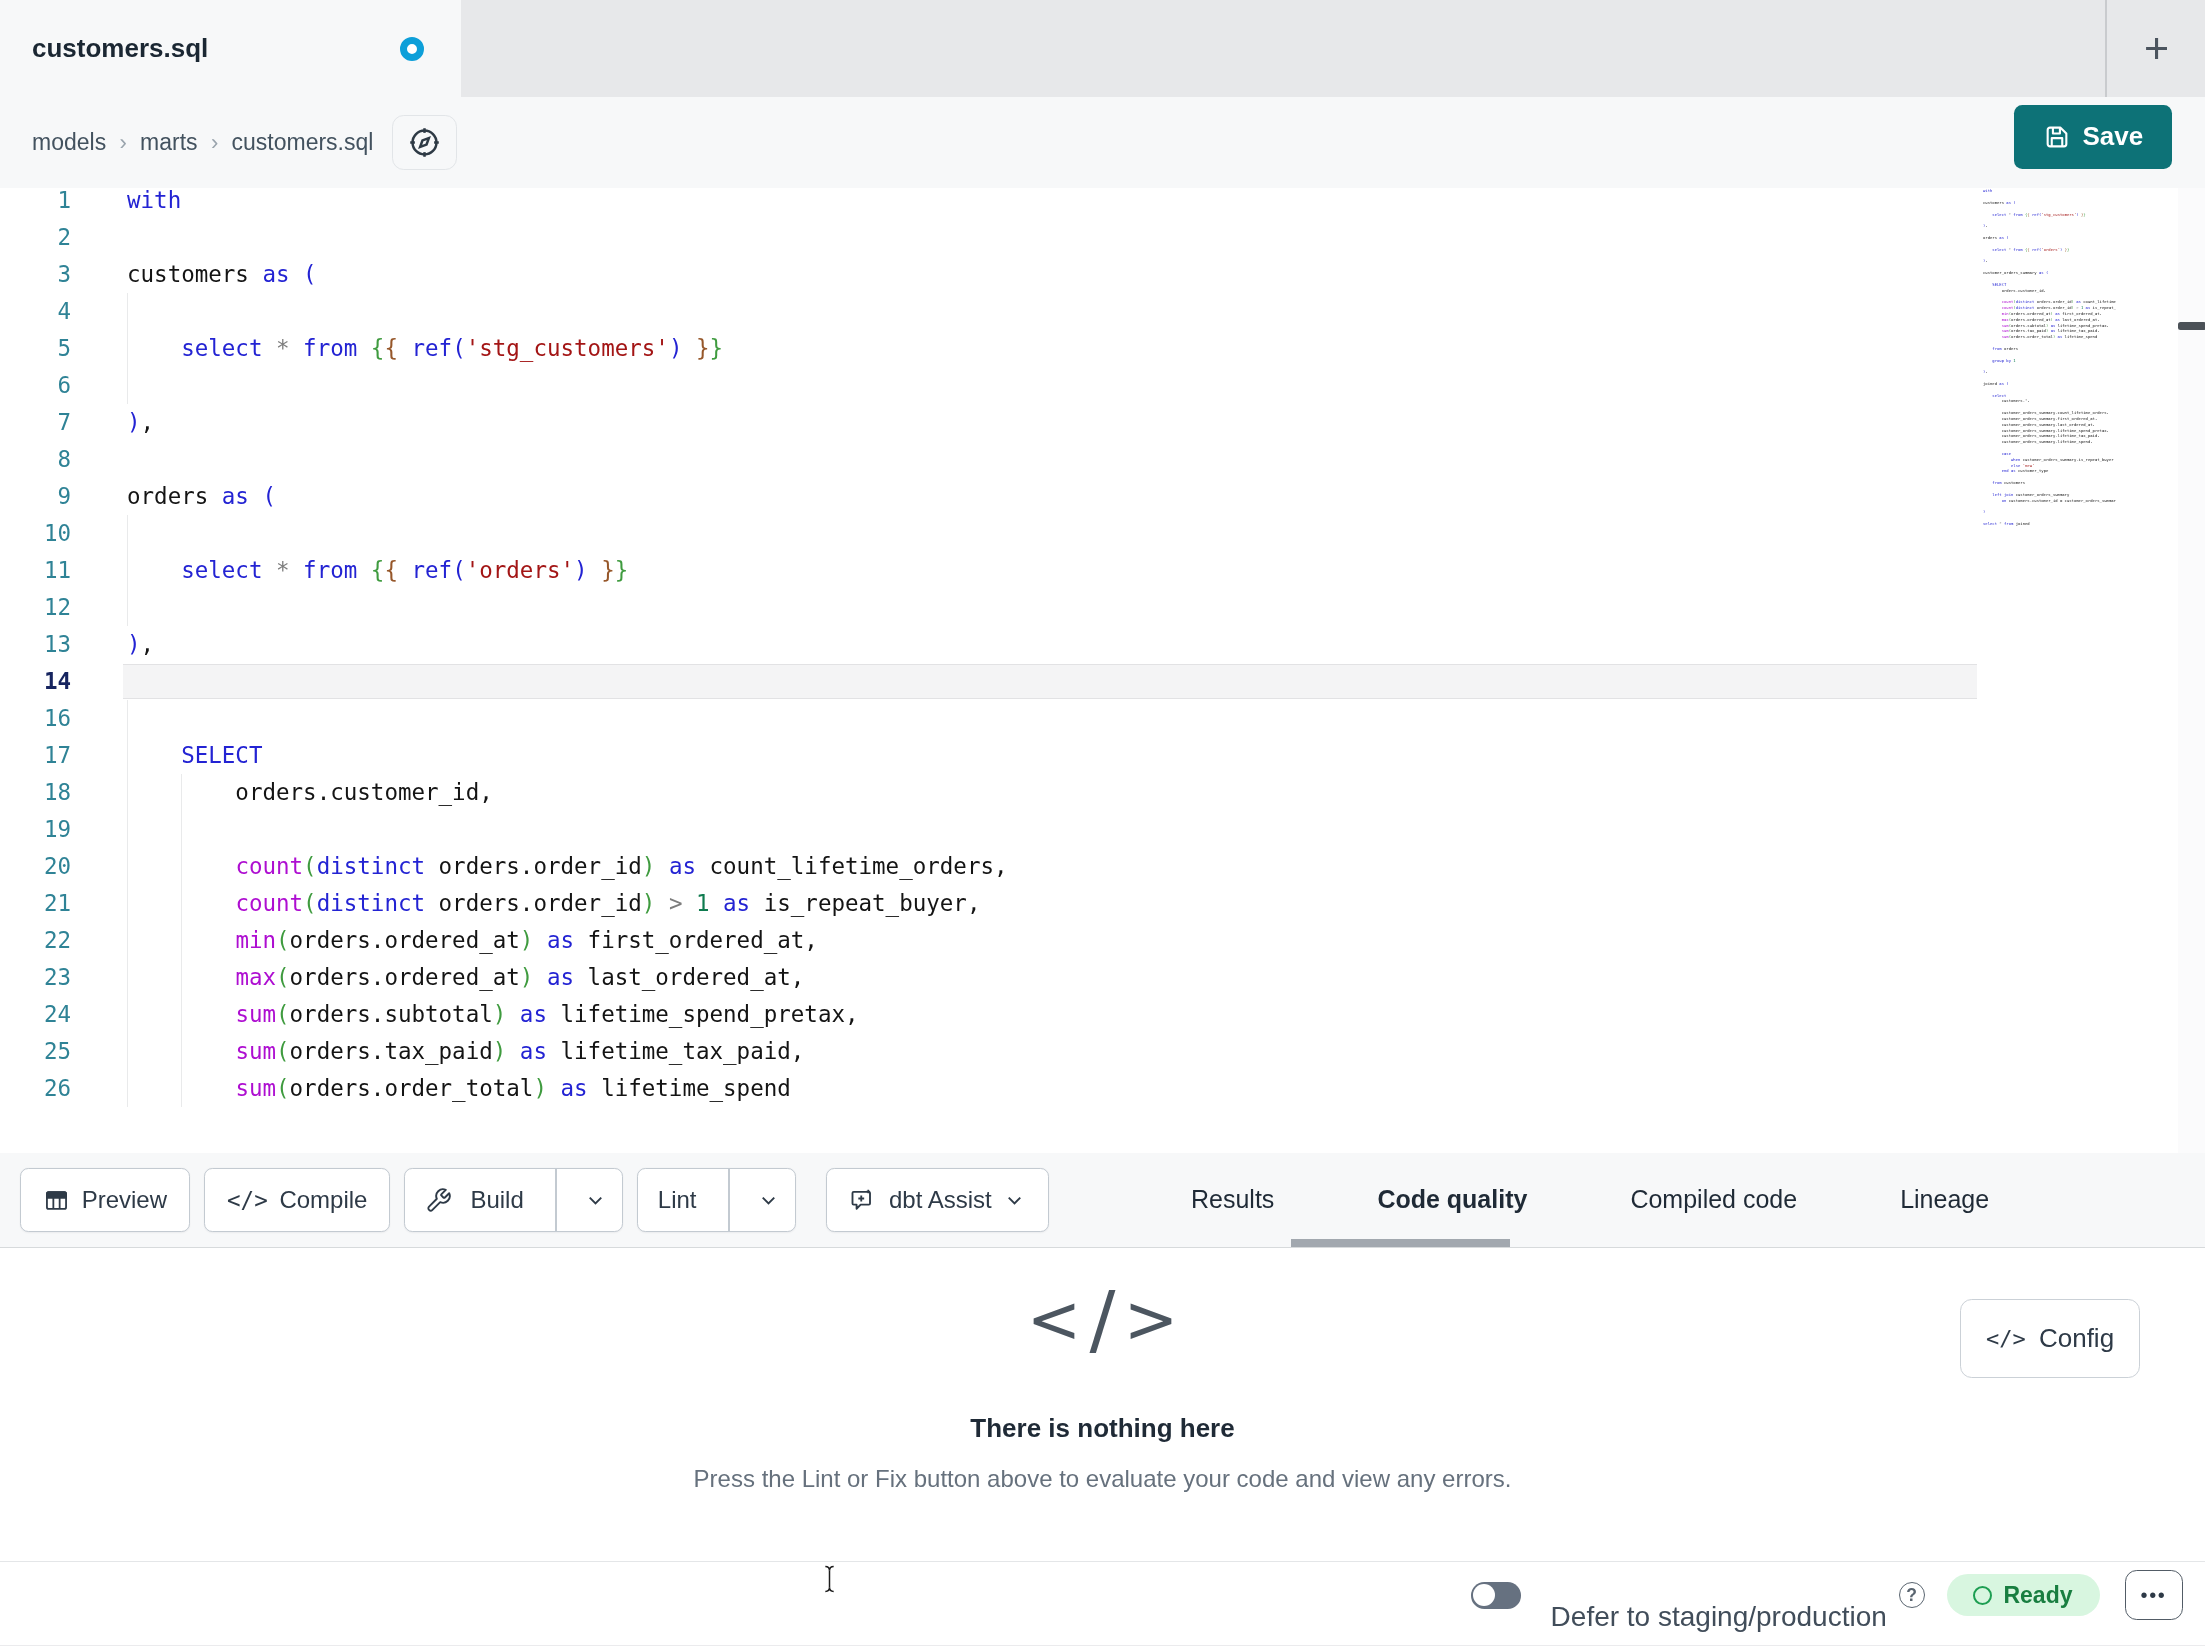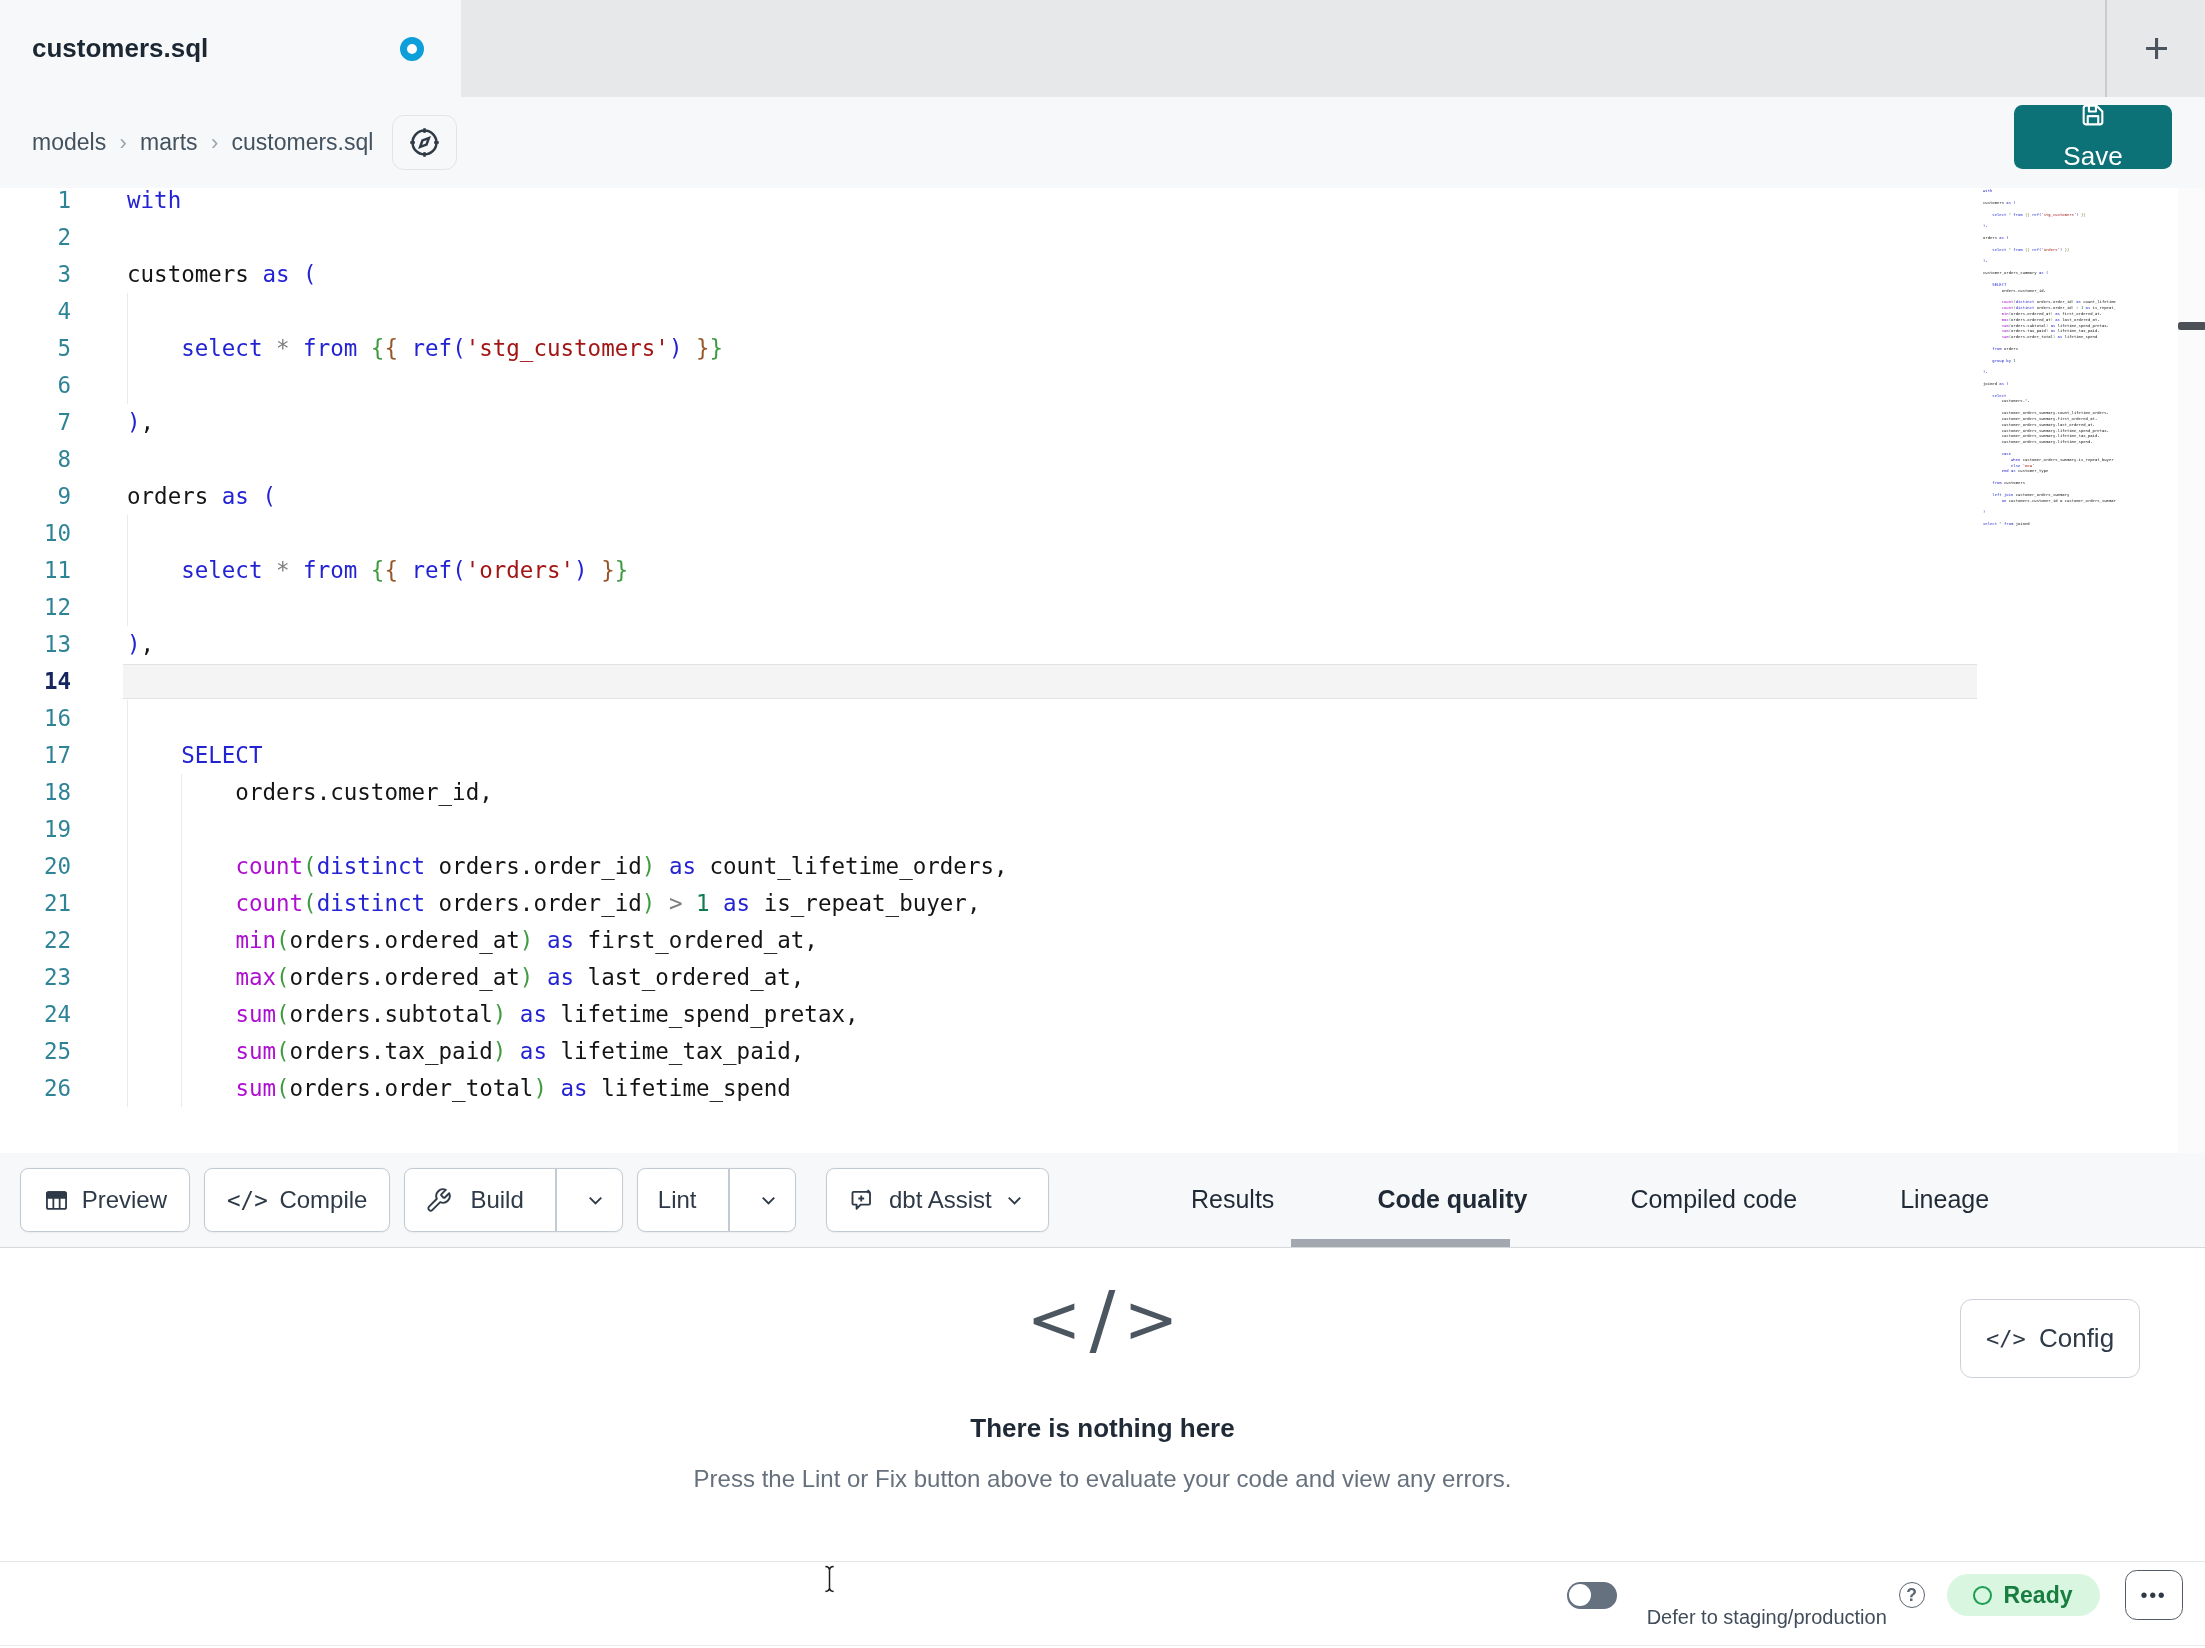--- a/index.html
+++ b/index.html
@@ -17,21 +17,21 @@
       justify-content:center;font-size:43px;font-weight:400;color:#4b545e;cursor:pointer;}
 
   
   .crumb-row{position:relative;height:91px;background:#f7f8f9;display:flex;align-items:center;padding-left:32px;}
   .crumb{display:flex;align-items:center;gap:13.3px;font-size:23px;color:#43525f;}
   .crumb .sep{color:#9aa4ad;font-size:22px;}
   .compass-btn{margin-left:18.3px;width:63px;height:53px;border:1.7px solid #e2e5e8;border-radius:11.7px;
       display:flex;align-items:center;justify-content:center;background:transparent;color:#2e3a45;}
   .save-btn{position:absolute;right:33px;top:7.5px;width:158px;height:64px;border-radius:8.3px;
       background:var(--accent-teal);color:#fff;display:flex;align-items:center;justify-content:center;
-      gap:11.7px;font-size:26px;font-weight:400;cursor:pointer;flex-direction:column;}
+      gap:11.7px;font-size:26px;font-weight:700;cursor:pointer;}
 
   
   .editor{position:relative;height:965px;background:#fff;overflow:hidden;}
   .code-lines{position:absolute;left:0;top:-5.8px;right:0;}
   .row{position:relative;height:37px;font-family:"DejaVu Sans Mono",monospace;font-size:22.5px;}
   .gut{position:absolute;left:0;top:0;width:71px;height:37px;line-height:37px;text-align:right;
       color:var(--gutter);z-index:2;}
   .row.active .gut{color:var(--gutter-active);font-weight:700;}
   .code{position:absolute;left:127px;top:0;height:37px;line-height:37px;white-space:pre;z-index:2;}
   .guide{position:absolute;top:0;bottom:0;width:0.8px;background:#e9eaeb;z-index:1;}
@@ -74,21 +74,21 @@
   .config-btn{position:absolute;right:65px;top:51px;width:178px;height:77px;border-radius:11.7px;
       border:1.7px solid #cbd1d7;background:#fff;display:flex;align-items:center;justify-content:center;
       gap:13.3px;font-size:26px;color:#2e3a47;cursor:pointer;}
 
   
   .statusbar{position:relative;height:83px;background:#fff;border-top:0.8px solid #e4e6e8;
       border-bottom:0.8px solid #ebebed;box-sizing:content-box;}
   .sb-inner{position:absolute;right:22.5px;top:6.7px;height:53px;display:flex;align-items:center;}
   .toggle{width:50px;height:27px;border-radius:13.3px;background:#667180;position:relative;cursor:pointer;}
   .toggle .knob{position:absolute;left:2.5px;top:2.5px;width:22px;height:22px;border-radius:50%;background:#fff;}
-  .sb-label{margin-left:30px;font-size:20px;color:#414d5a;margin-top:44px;}
+  .sb-label{margin-left:30px;font-size:28px;color:#414d5a;margin-top:44px;}
   .help{margin-left:11.7px;width:26px;height:26px;border:1.7px solid #5a6570;border-radius:50%;display:flex;
       align-items:center;justify-content:center;font-size:17.5px;font-weight:700;color:#5a6570;box-sizing:border-box;}
   .ready-pill{margin-left:22px;width:153px;height:42px;border-radius:21px;background:var(--ready-bg);
       display:flex;align-items:center;justify-content:center;gap:11px;font-size:23px;font-weight:600;color:var(--ready-text);}
   .ready-circ{width:19px;height:19px;border-radius:50%;border:2.5px solid #1d9e52;box-sizing:border-box;}
   .more-btn{margin-left:25px;width:56px;height:48px;border:1.7px solid #525c66;border-radius:11.7px;background:#fff;
       display:flex;align-items:center;justify-content:center;font-size:20px;letter-spacing:1.7px;color:#2e3a47;cursor:pointer;}
   .text-cursor{position:absolute;left:822px;top:1564px;z-index:5;}
   .bottom-strip{height:3.3px;background:#fff;}
   svg{display:block;}

